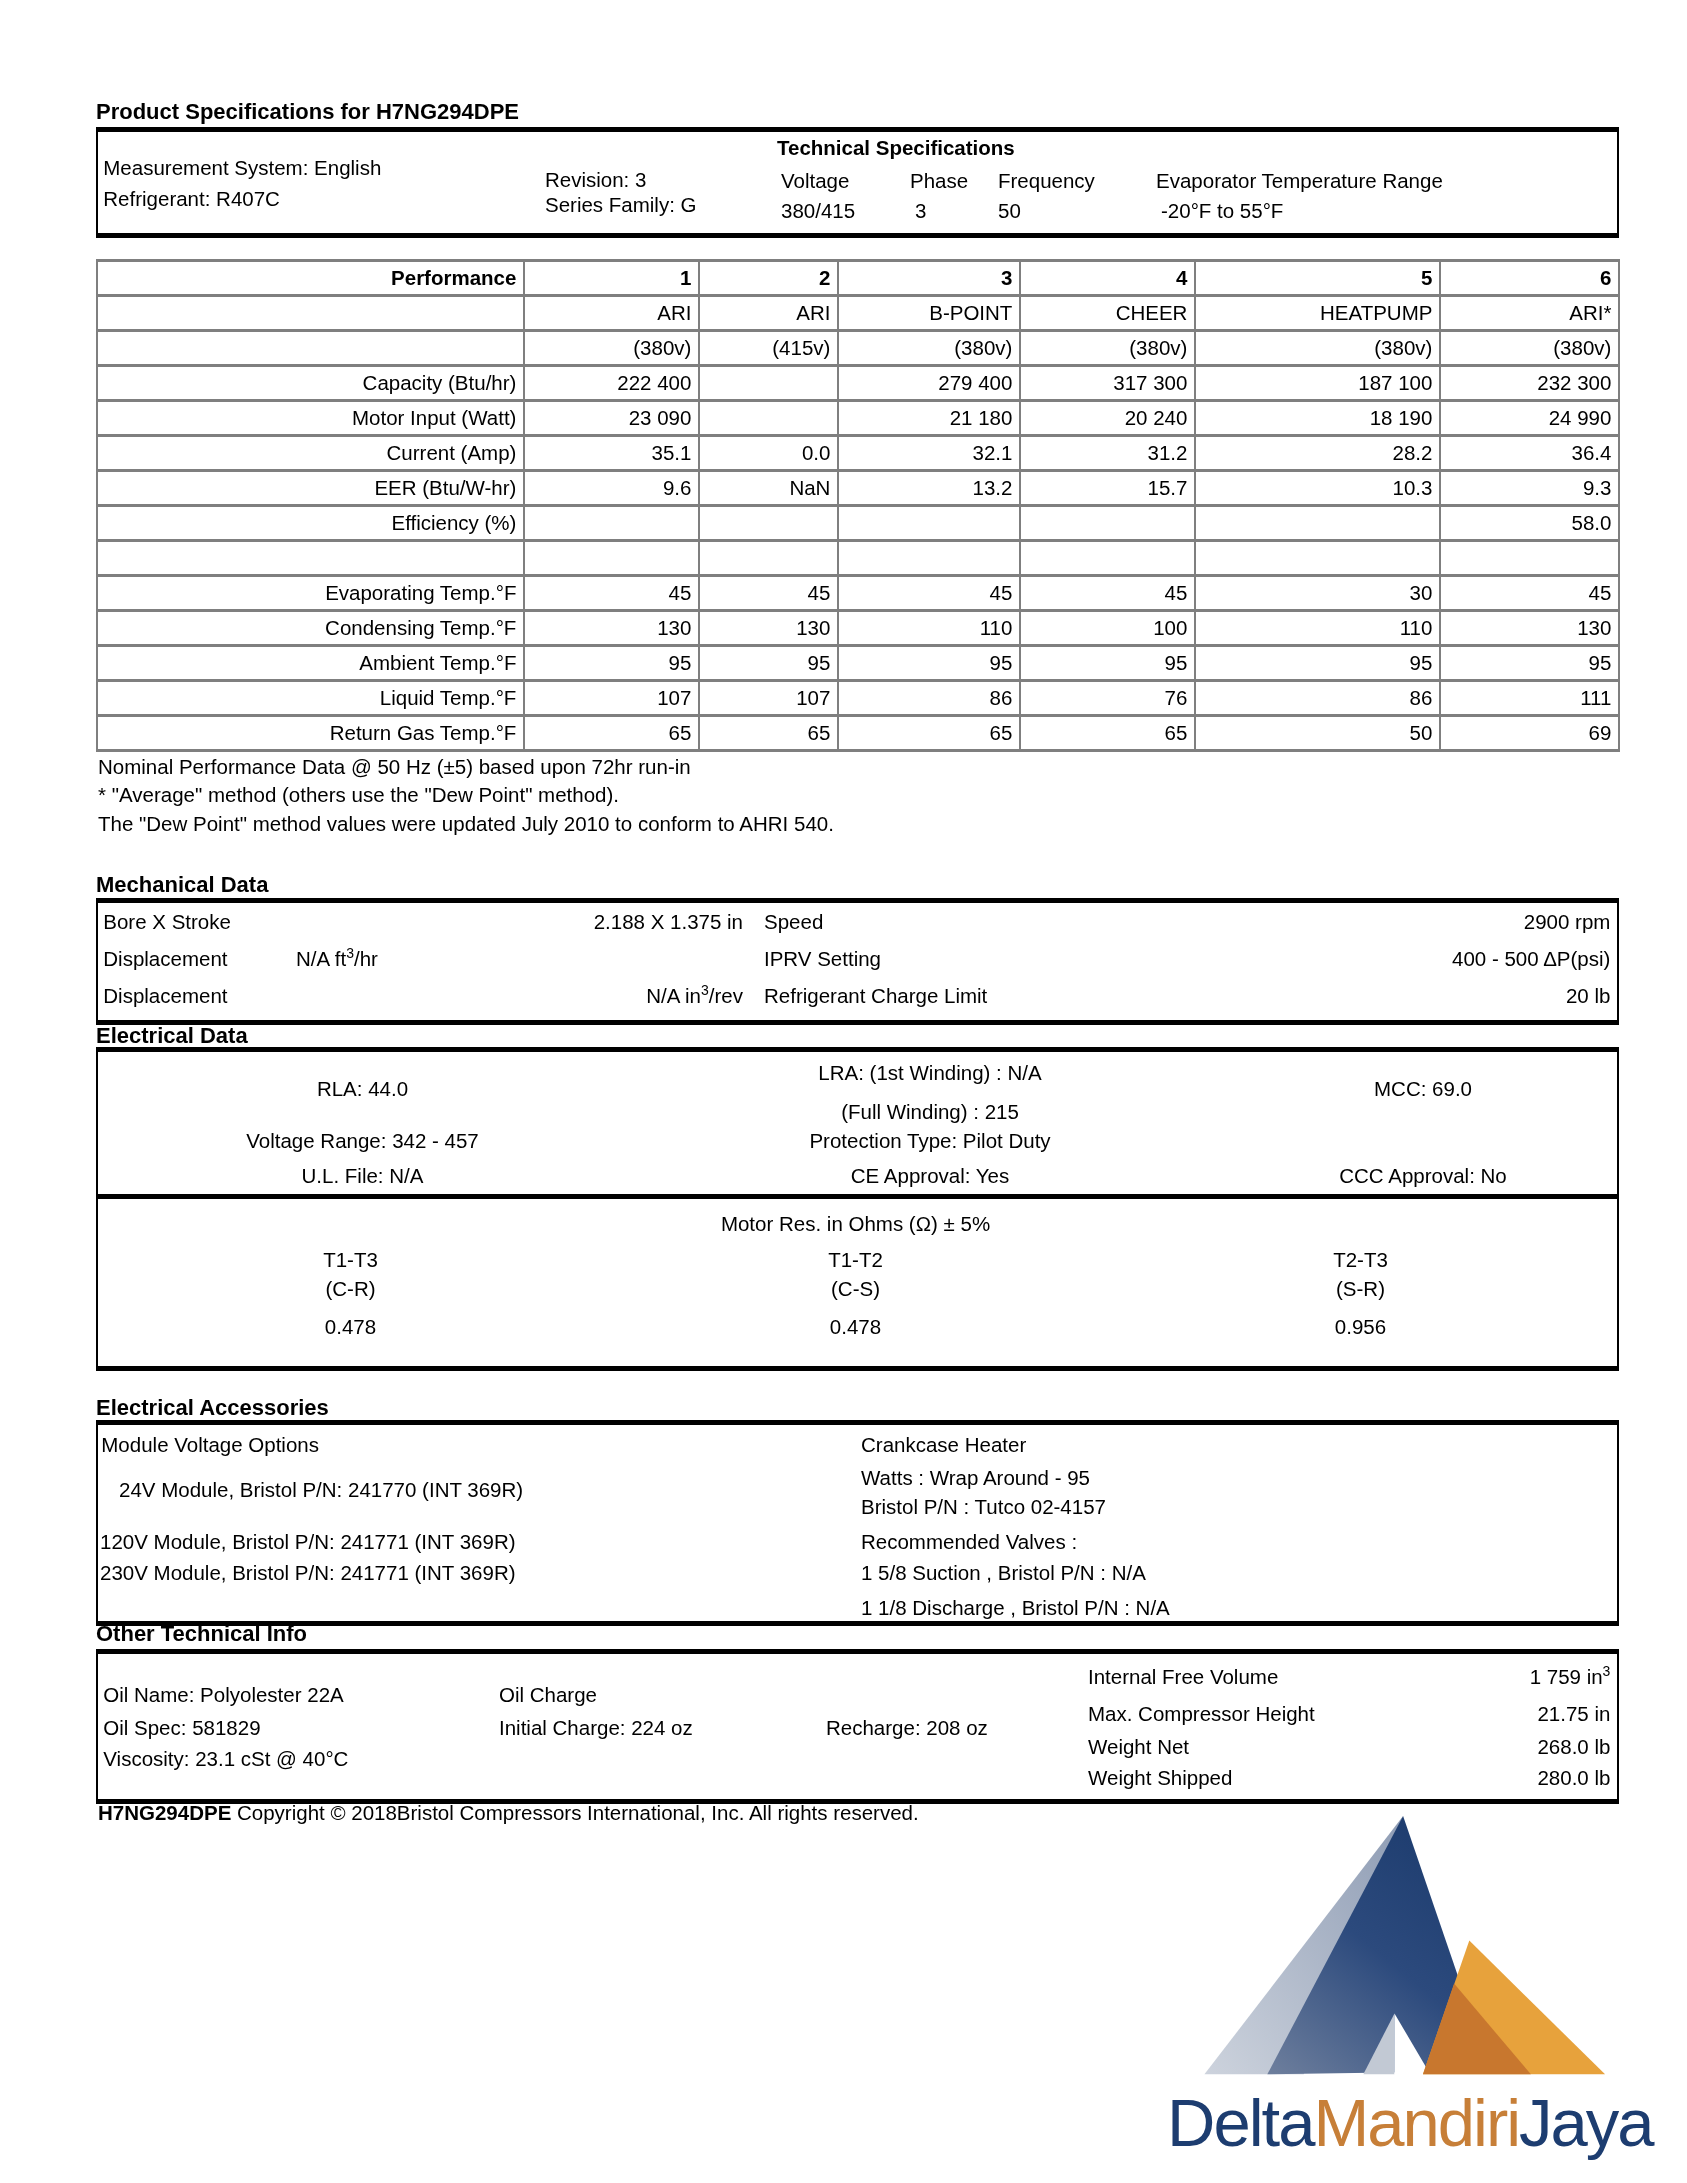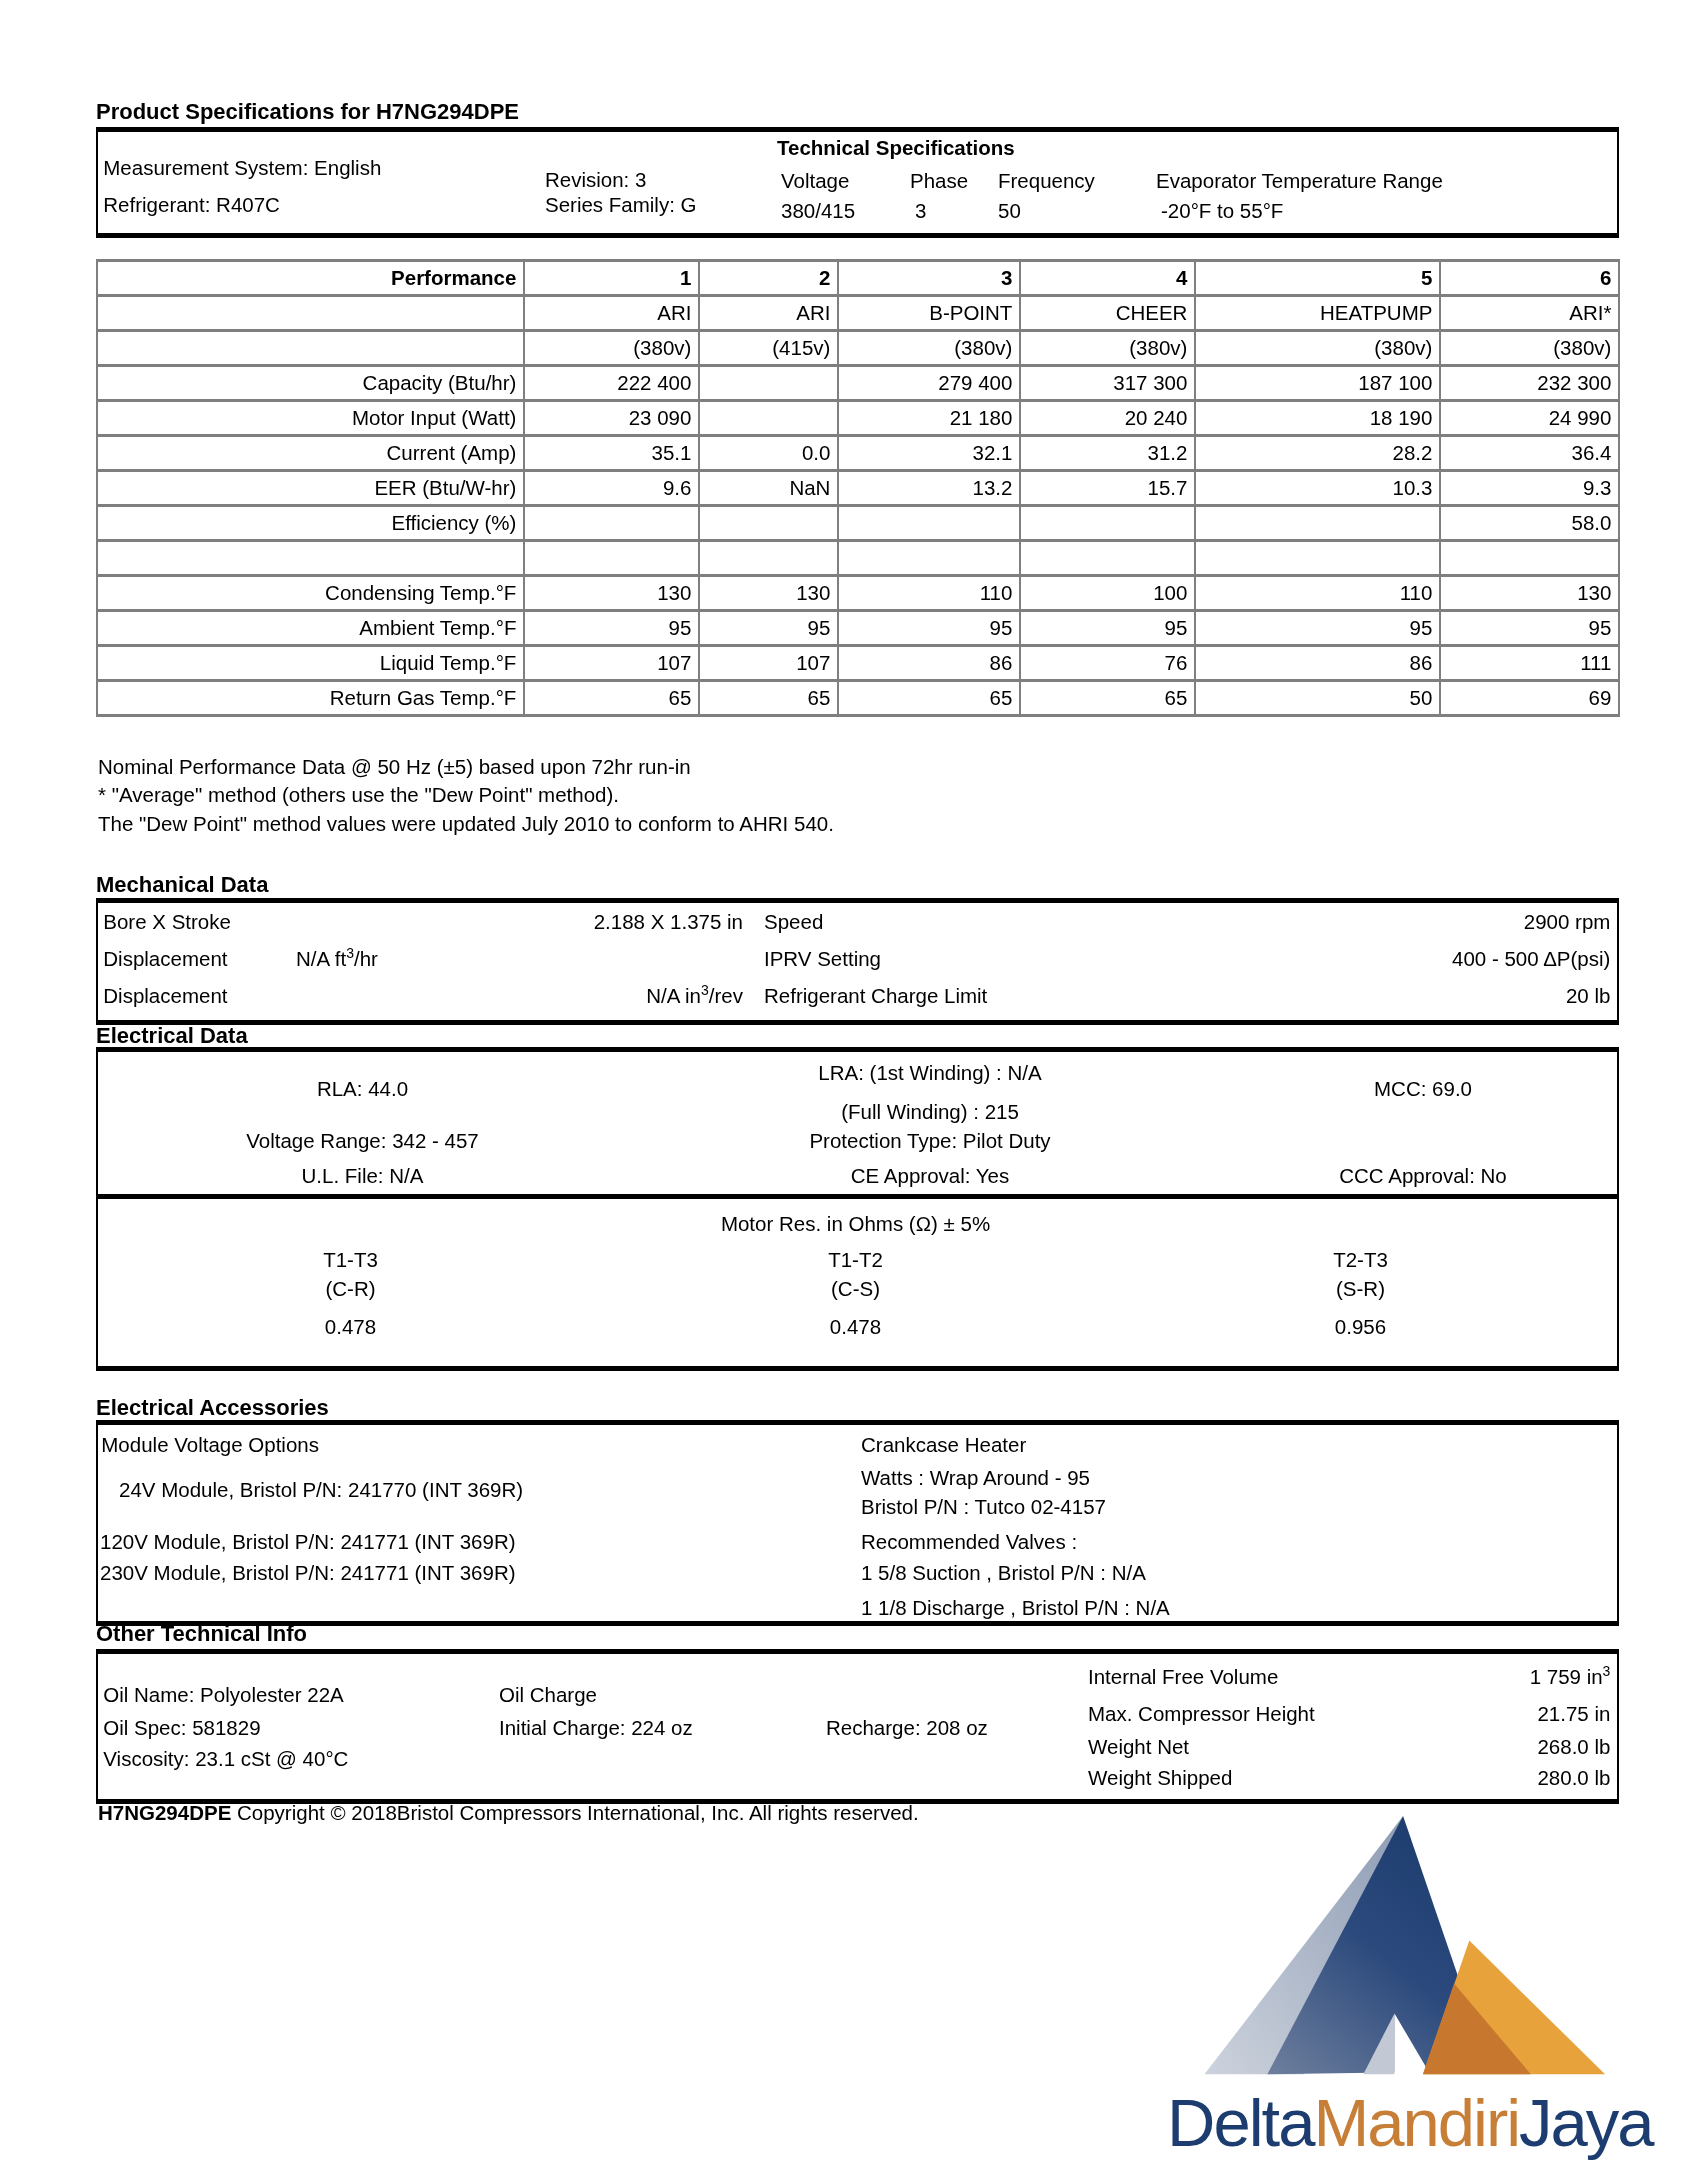--- a/index.html
+++ b/index.html
@@ -38,21 +38,21 @@
 </style>
 </head>
 <body>
 
 <div class="page">
 
   <div class="abs hdg" style="left:96px; top:99px;">Product Specifications for H7NG294DPE</div>
 
   <div class="box" style="left:96px; top:127px; width:1519px; height:101px;">
     <div class="abs" style="left:5.3px; top:24px;">Measurement System: English</div>
-    <div class="abs" style="left:5.3px; top:61px;">Refrigerant: R407C</div>
+    <div class="abs" style="left:5.3px; top:55px;">Refrigerant: R407C</div>
     <div class="abs" style="left:447px; top:24px;margin-top:12px;">Revision: 3</div>
     <div class="abs" style="left:447px; top:61px;">Series Family: G</div>
     <div class="abs b" style="left:679px; top:4px;">Technical Specifications</div>
     <div class="abs" style="left:683px; top:37px;">Voltage</div>
     <div class="abs" style="left:812px; top:37px;">Phase</div>
     <div class="abs" style="left:900px; top:37px;">Frequency</div>
     <div class="abs" style="left:1058px; top:37px;">Evaporator Temperature Range</div>
     <div class="abs" style="left:683px; top:67px;">380/415</div>
     <div class="abs" style="left:817px; top:67px;">3</div>
     <div class="abs" style="left:900px; top:67px;">50</div>
@@ -143,20 +143,29 @@
           <td>58.0</td>
         </tr>
         <tr>
           <td></td>
           <td></td>
           <td></td>
           <td></td>
           <td></td>
           <td></td>
           <td></td>
+        </tr>
+        <tr>
+          <td>Evaporating Temp.°F</td>
+          <td>45</td>
+          <td>45</td>
+          <td>45</td>
+          <td>45</td>
+          <td>30</td>
+          <td>45</td>
         </tr>
         <tr>
           <td>Condensing Temp.°F</td>
           <td>130</td>
           <td>130</td>
           <td>110</td>
           <td>100</td>
           <td>110</td>
           <td>130</td>
         </tr>

